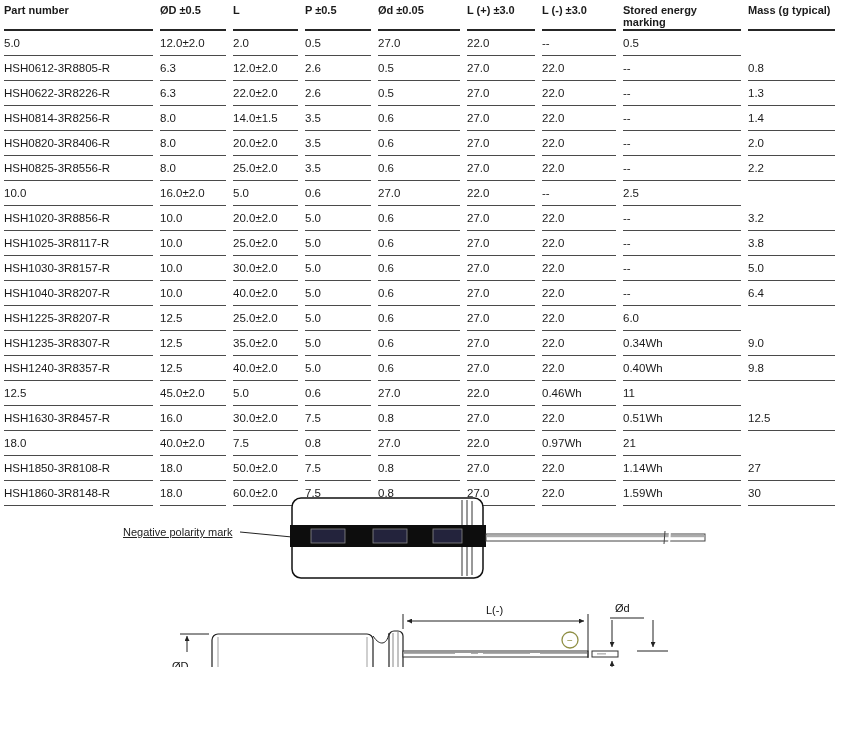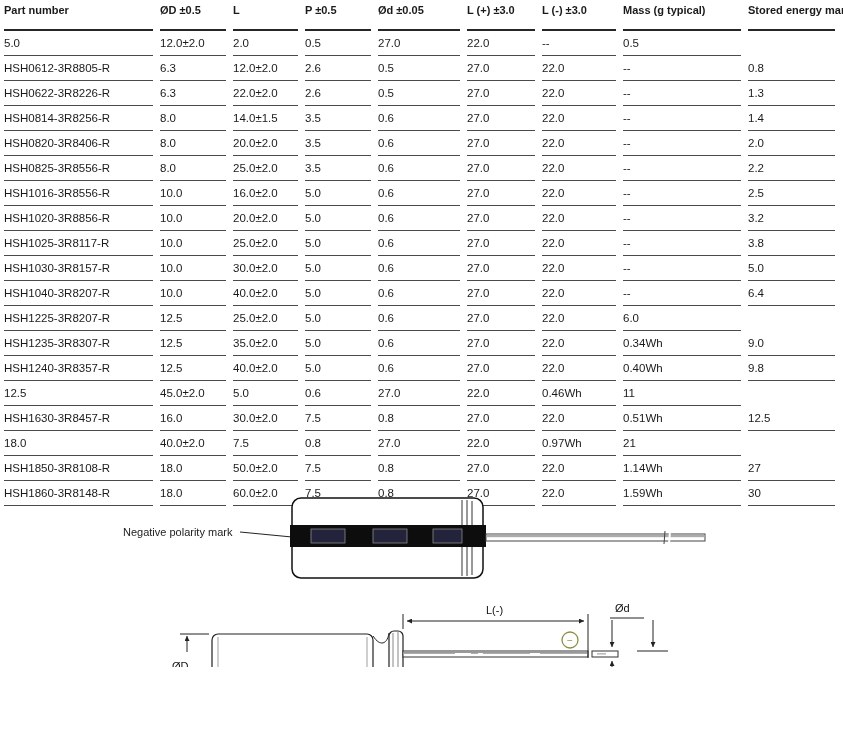--- a/index.html
+++ b/index.html
@@ -10,21 +10,21 @@
   .ptable { position:absolute; left:4px; top:0; width:835px; }
   .trow { display:grid; grid-template-columns:149px 66px 65px 66px 82px 68px 74px 118px 87px; column-gap:7px; }
   .tcell { height:24px; line-height:24px; font-size:11.5px; border-bottom:1px solid #4a4a4a;
            white-space:nowrap; overflow:hidden; }
   .thead .tcell { height:31px; line-height:12px; padding-top:4px; box-sizing:border-box;
                   font-weight:bold; font-size:11px; border-bottom:2px solid #262626; overflow:visible; }
   .thead .tcell:nth-child(8) { white-space:normal; }
 
   
   .abs { position:absolute; }
-  .callout { left:123px; top:526px; font-size:11px; color:#222; }
+  .callout { left:123px; top:526px; font-size:11px; color:#222;text-decoration:underline; }
   .brandgrp { width:82px; top:497px; text-align:center; }
   .eaton { font-weight:900; font-size:11px; letter-spacing:-0.6px; line-height:12px; color:#0a0a0a; }
   .ulbadge { display:inline-block; width:12px; height:12px; border:1.5px solid #111; border-radius:50%;
              font-size:6px; font-weight:bold; line-height:12px; text-align:center; color:#111; }
   .markgrp { width:82px; top:548px; text-align:center; color:#2b2b2b; }
   .mk1 { font-size:7.5px; line-height:9px; }
   .mk2 { font-size:8.5px; line-height:10px; }
   .mk3 { font-size:8.5px; line-height:10px; }
   .dim { font-size:11px; color:#111; }
   .dim.bold { font-weight:bold; }
@@ -38,22 +38,22 @@
 
   <div class="ptable">
       <div class="trow thead">
         <div class="tcell">Part number</div>
         <div class="tcell">ØD ±0.5</div>
         <div class="tcell">L</div>
         <div class="tcell">P ±0.5</div>
         <div class="tcell">Ød ±0.05</div>
         <div class="tcell">L (+) ±3.0</div>
         <div class="tcell">L (-) ±3.0</div>
+        <div class="tcell">Stored energy marking</div>
         <div class="tcell">Mass (g typical)</div>
-        <div class="tcell">Stored energy marking</div>
       </div>
       <div class="trow">
         <div class="tcell">5.0</div>
         <div class="tcell">12.0±2.0</div>
         <div class="tcell">2.0</div>
         <div class="tcell">0.5</div>
         <div class="tcell">27.0</div>
         <div class="tcell">22.0</div>
         <div class="tcell">--</div>
         <div class="tcell">0.5</div>
@@ -107,21 +107,20 @@
         <div class="tcell">8.0</div>
         <div class="tcell">25.0±2.0</div>
         <div class="tcell">3.5</div>
         <div class="tcell">0.6</div>
         <div class="tcell">27.0</div>
         <div class="tcell">22.0</div>
         <div class="tcell">--</div>
         <div class="tcell">2.2</div>
       </div>
       <div class="trow">
-        <div class="tcell">HSH1016-3R8556-R</div>
         <div class="tcell">10.0</div>
         <div class="tcell">16.0±2.0</div>
         <div class="tcell">5.0</div>
         <div class="tcell">0.6</div>
         <div class="tcell">27.0</div>
         <div class="tcell">22.0</div>
         <div class="tcell">--</div>
         <div class="tcell">2.5</div>
       </div>
       <div class="trow">

